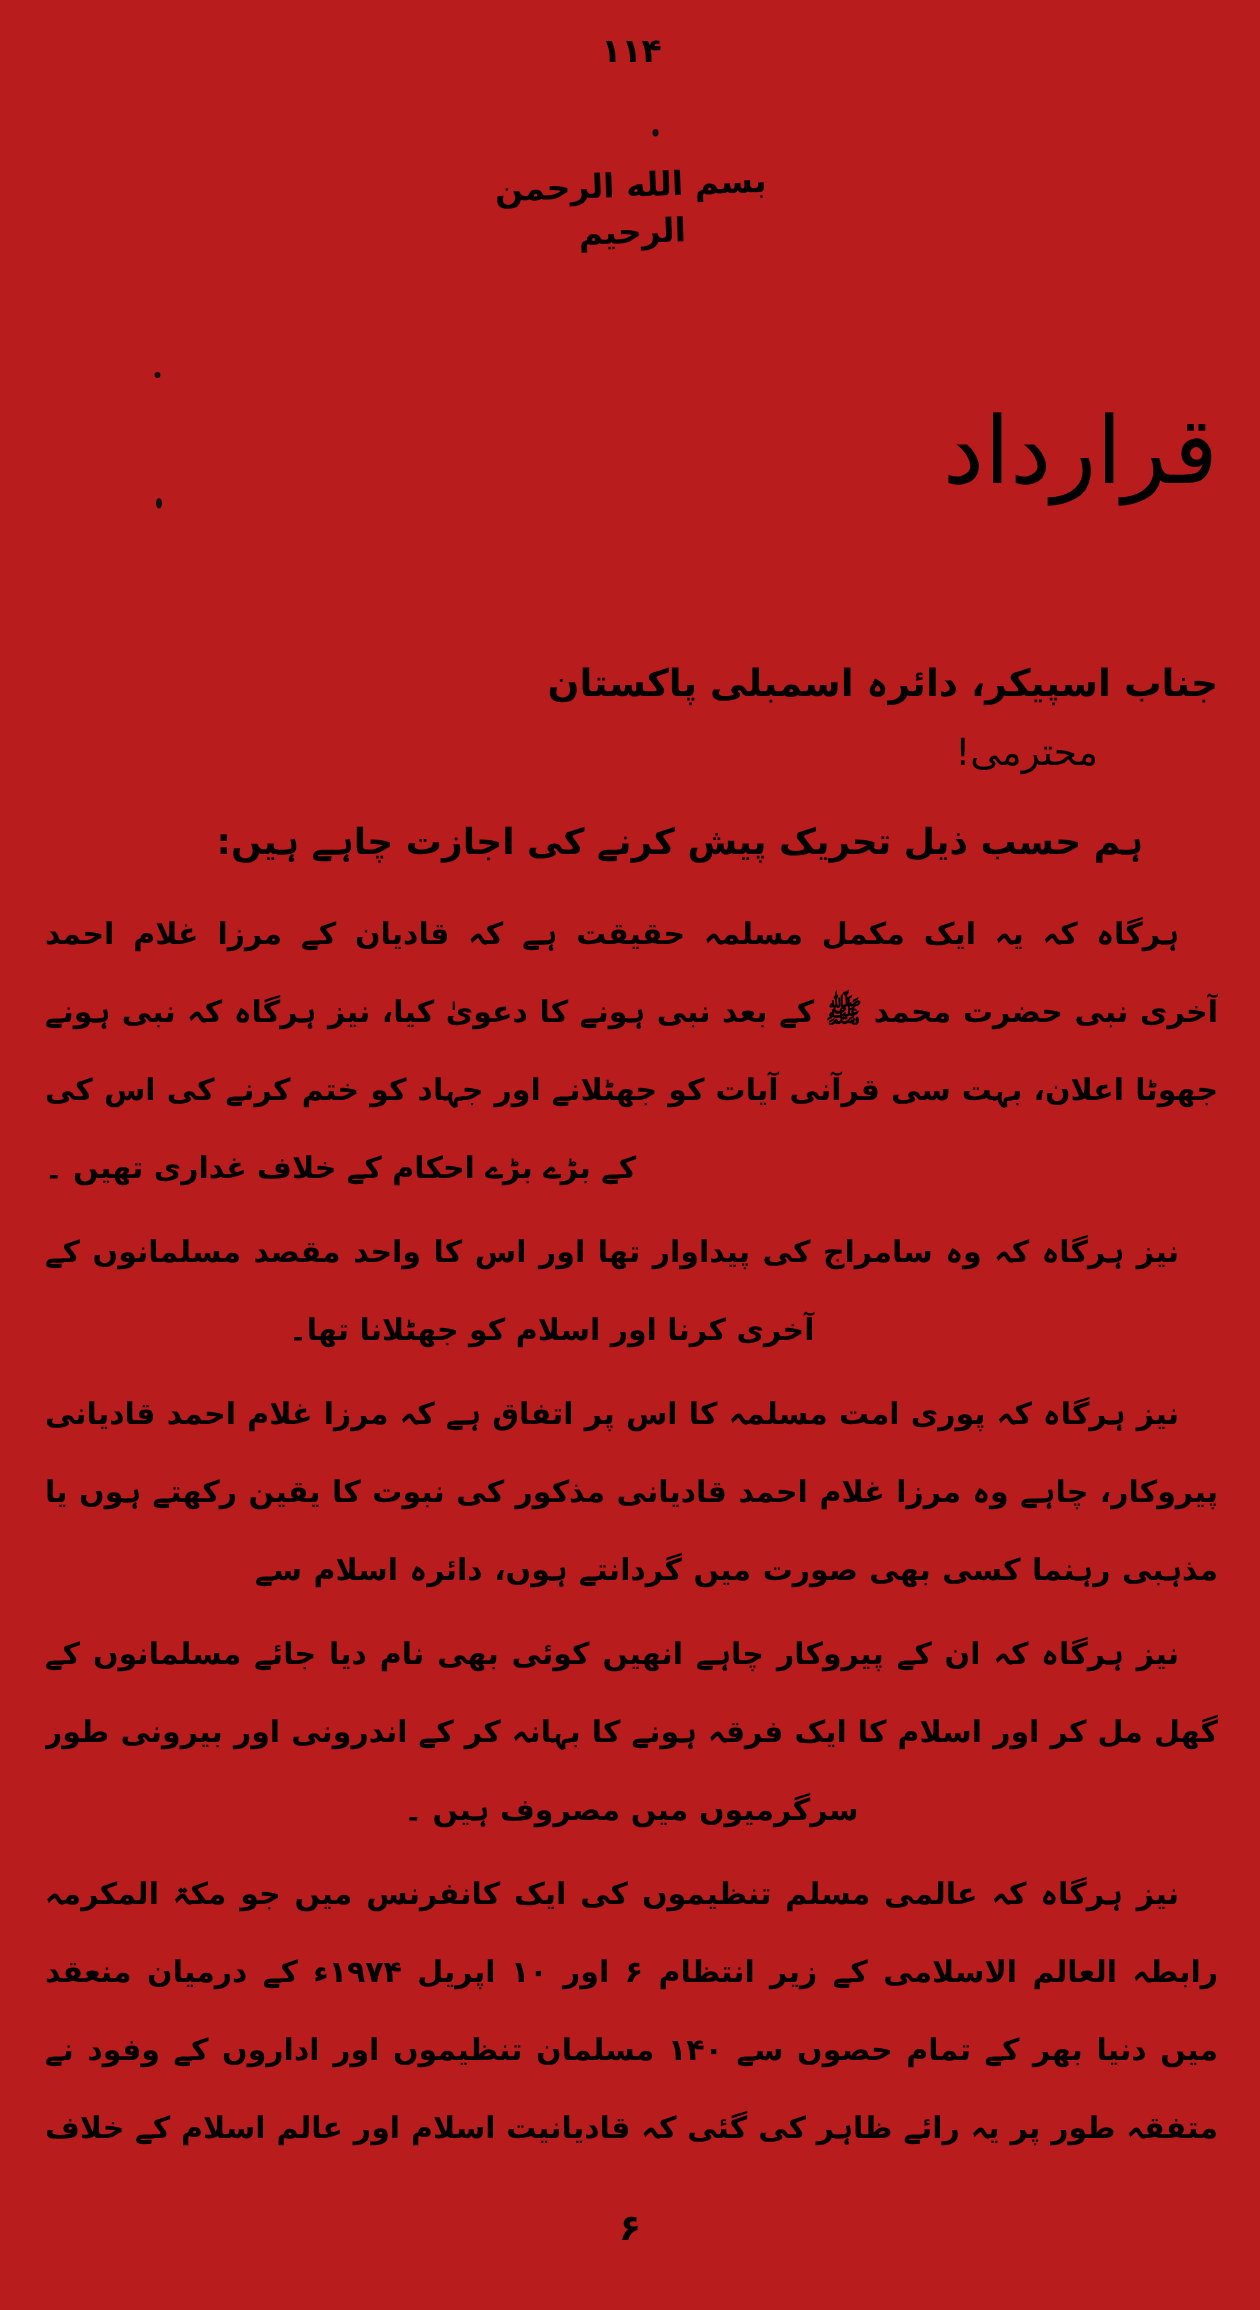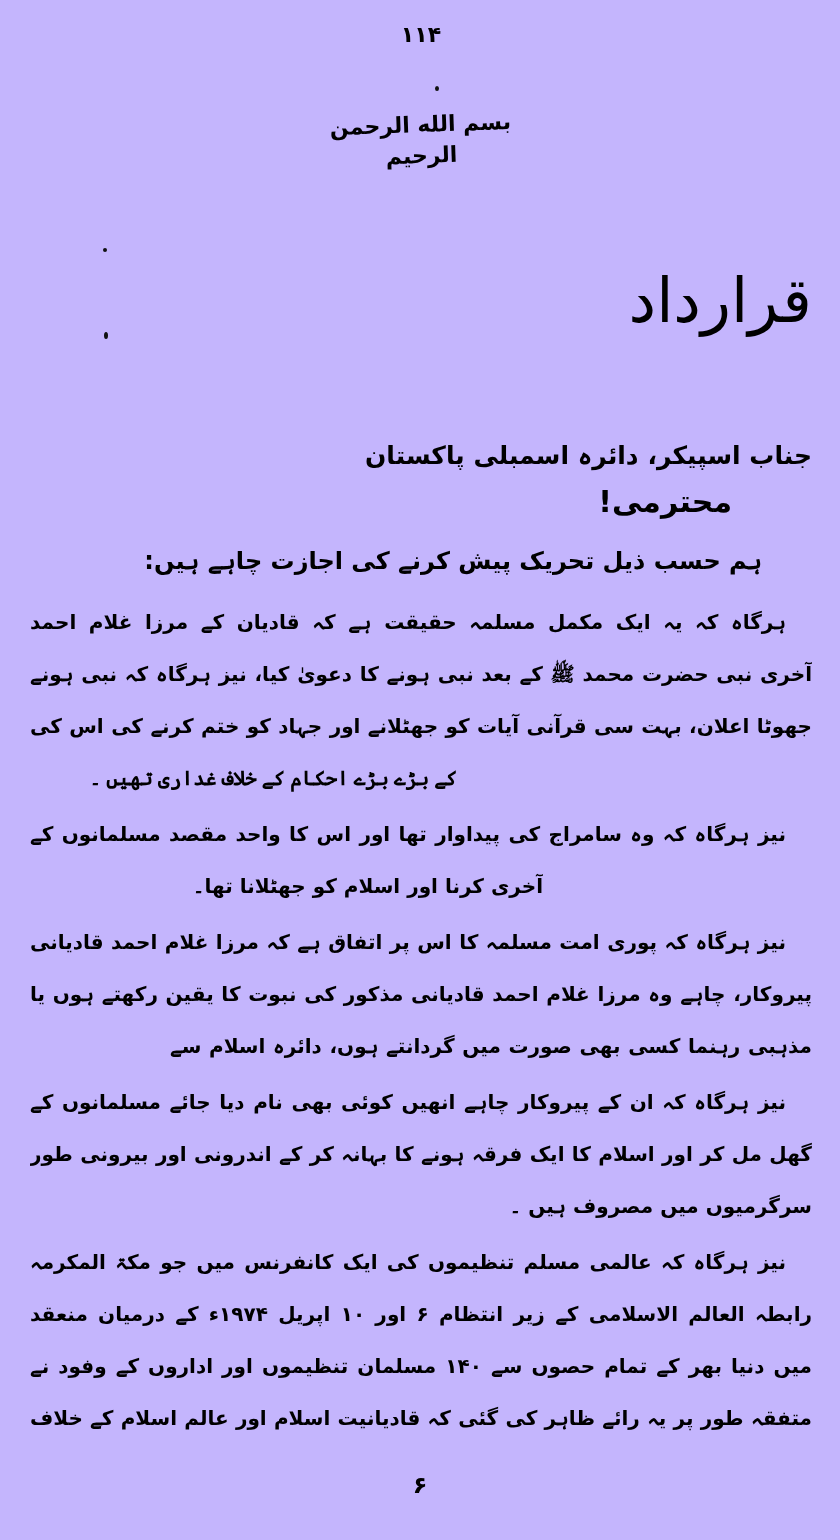--- a/index.html
+++ b/index.html
@@ -1,19 +1,19 @@
 <!DOCTYPE html>
 <html lang="ur" dir="rtl"><head>
 <meta charset="utf-8">
 <style>
   html,body{margin:0;padding:0;background:#e8e8e8;}
   .page{
     position:relative;
     width:840px;height:1540px;
-    background:#c4b5fd;
+    background:#b91c1c;
     color:#000;
     font-family:"DejaVu Sans", sans-serif;
     direction:rtl;
     box-sizing:border-box;
     padding:20px 28px 0 30px;
     overflow:hidden;
     margin:0 auto;
   }
   .page-num-top{
     text-align:center;
@@ -39,21 +39,21 @@
   .salutation{
     margin-top:92px;
     text-align:right;
     font-size:25px;font-weight:700;
     line-height:40px;height:40px;
   }
   .greeting{
     margin-top:6px;
     margin-right:80px;
     text-align:right;
-    font-size:30px;font-weight:700;
+    font-size:25px;font-weight:400;
     line-height:40px;height:40px;
   }
   .intro{
     margin-top:16px;
     margin-right:50px;
     text-align:right;
     font-size:24px;font-weight:700;
     line-height:46px;height:46px;
   }
   .body-lines{margin-top:12px;}
@@ -61,24 +61,24 @@
     font-size:20px;font-weight:700;
     line-height:52px;height:52px;
     overflow:hidden;
   }
   
   .j{text-align:justify;text-align-last:justify;}
   
   .ind{margin-right:26px;}
   .ps{margin-top:4px;}
   
-  .s1{margin-right:295px;text-align:center;font-family:Liberation Serif, serif;}
+  .s1{margin-right:295px;text-align:left;}
   .s2{margin-right:269px;text-align:right;}
   .s3{margin-left:140px;text-align:justify;text-align-last:justify;}
-  .s4{text-align:right;}
+  .s4{text-align:center;}
   .page-num-bottom{
     position:absolute;
     bottom:40px;left:0;right:0;
     text-align:center;
     font-size:24px;font-weight:700;
     line-height:30px;height:30px;
   }
   .speck{position:absolute;background:#111;border-radius:50%;}
   .speck.a{width:4px;height:5px;left:435px;top:86px;}
   .speck.b{width:4px;height:4px;left:103px;top:248px;}

